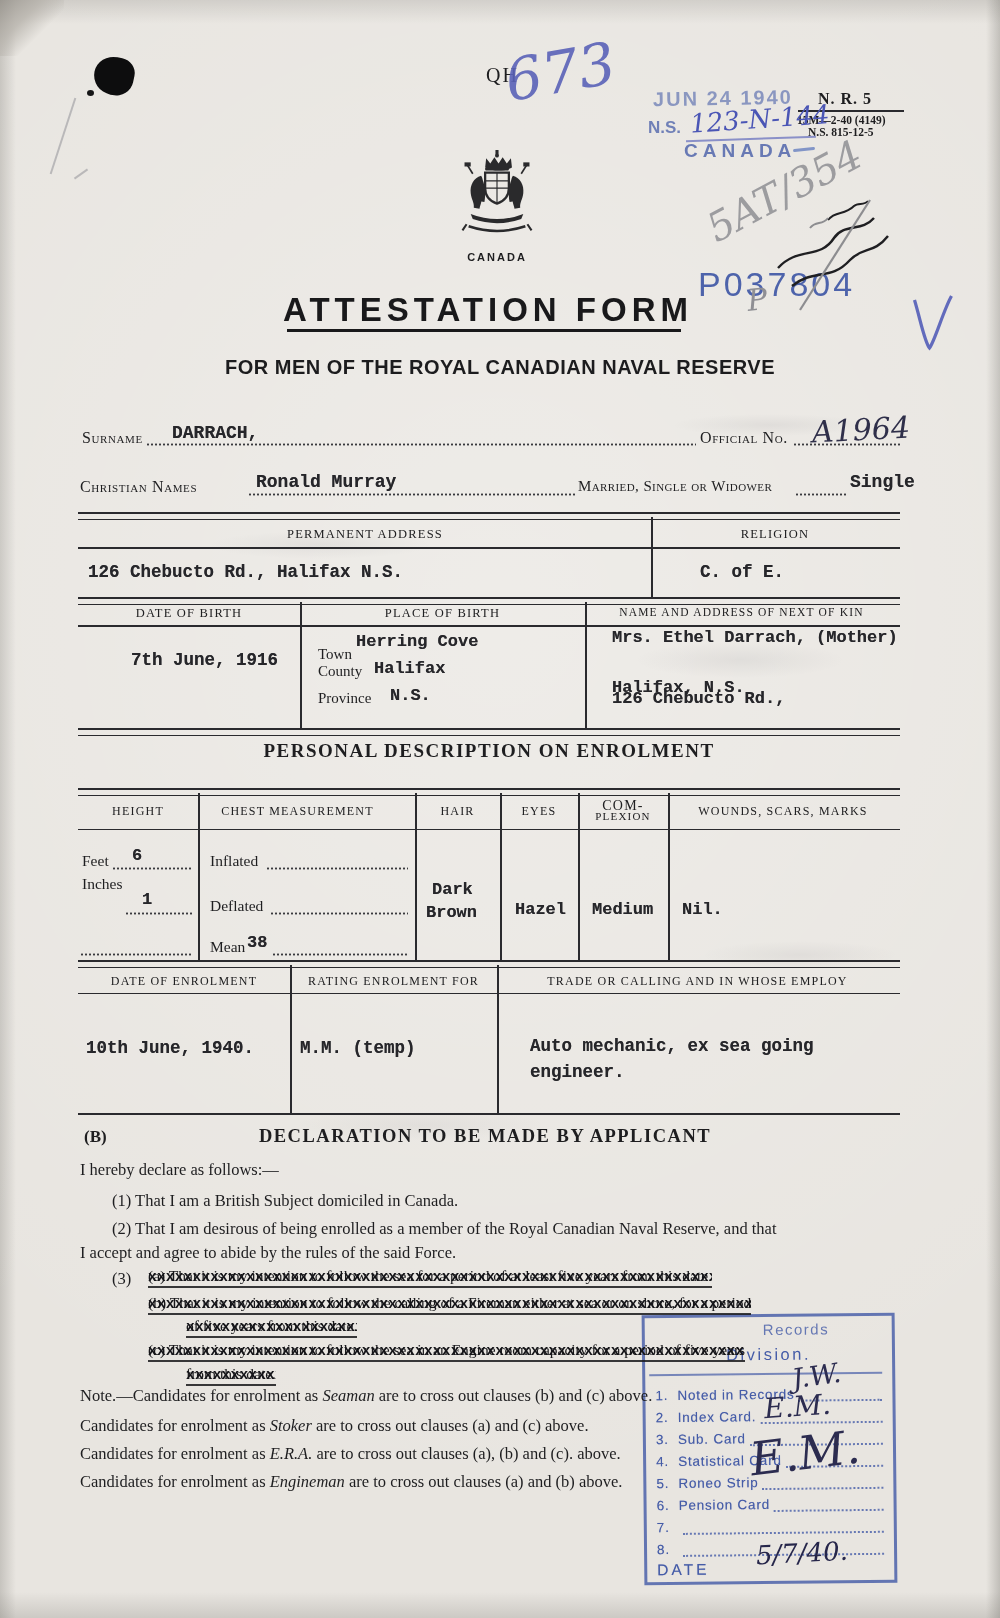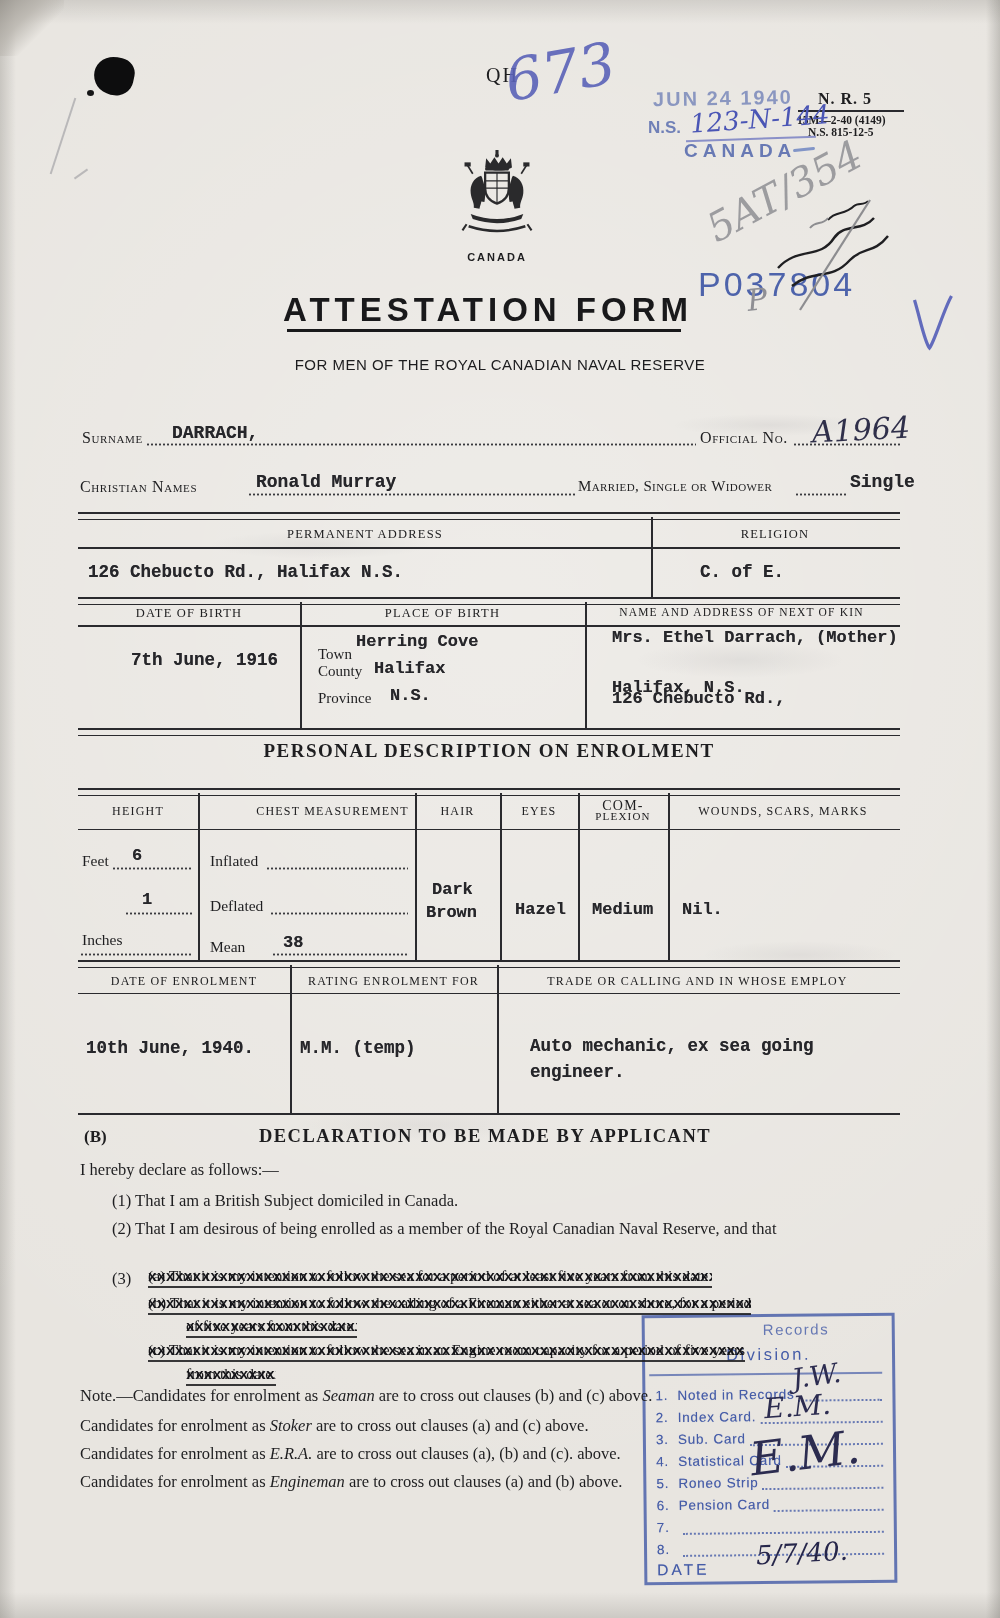--- a/index.html
+++ b/index.html
@@ -100,21 +100,21 @@
     <line x1="100" y1="2" x2="30" y2="112" stroke="#8d8d90" stroke-width="2.2"></line>
     <path d="M40,30 C46,22 52,28 58,20" stroke="#8d8d90" stroke-width="2" fill="none"></path>
   </svg>
   <span class="abs hw" style="left:747px;top:282px;font-size:30px;color:#8f8f94;transform:rotate(-6deg);">P</span>
   <svg class="abs" style="left:905px;top:292px;" width="55" height="62" viewBox="0 0 44 62">
     <path d="M4,8 C10,28 14,50 19,56 C24,50 33,18 41,4" stroke="#4a55b5" stroke-width="3.2" fill="none" opacity=".85"></path>
   </svg>
 
   <span class="abs" style="left:283px;top:291px;width:400px;text-align:center;font-family:'Liberation Sans',sans-serif;font-size:33px;font-weight:700;letter-spacing:5px;color:#19191b;">ATTESTATION FORM</span>
   <div class="abs" style="left:287px;top:329px;width:394px;height:3px;background:#19191b;"></div>
-  <span class="abs" style="left:90px;top:356px;width:820px;text-align:center;font-family:'Liberation Sans',sans-serif;font-size:15px;font-weight:400;letter-spacing:.5px;color:#1c1c1e;">FOR MEN OF THE ROYAL CANADIAN NAVAL RESERVE</span>
+  <span class="abs" style="left:90px;top:356px;width:820px;text-align:center;font-family:'Liberation Sans',sans-serif;font-size:20px;font-weight:700;letter-spacing:.5px;color:#1c1c1e;">FOR MEN OF THE ROYAL CANADIAN NAVAL RESERVE</span>
 
   <span class="abs print sc" style="left:82px;top:429px;font-size:16px;">Surname</span>
   <div class="abs dots" style="left:146px;top:442px;width:550px;"></div>
   <span class="abs typed" style="left:172px;top:423px;font-size:18px;">DARRACH,</span>
   <span class="abs print sc" style="left:700px;top:429px;font-size:16px;">Official No.</span>
   <div class="abs dots" style="left:793px;top:442px;width:108px;"></div>
   <span class="abs hw" style="left:812px;top:412px;font-size:30px;color:#2f2f4a;transform:rotate(-3deg);">A1964</span>
 
   <span class="abs print sc" style="left:80px;top:478px;font-size:16px;">Christian Names</span>
   <div class="abs dots" style="left:248px;top:492px;width:328px;"></div>
@@ -151,40 +151,40 @@
   <div class="abs dbl" style="left:78px;top:728px;width:822px;"></div>
 
   <span class="abs" style="left:78px;top:740px;width:822px;text-align:center;font-size:19px;font-weight:700;letter-spacing:1.5px;">PERSONAL DESCRIPTION ON ENROLMENT</span>
   <div class="abs dbl" style="left:78px;top:788px;width:822px;"></div>
   <div class="abs vline" style="left:198px;top:793px;height:167px;"></div>
   <div class="abs vline" style="left:415px;top:793px;height:167px;"></div>
   <div class="abs vline" style="left:500px;top:793px;height:167px;"></div>
   <div class="abs vline" style="left:578px;top:793px;height:167px;"></div>
   <div class="abs vline" style="left:668px;top:793px;height:167px;"></div>
   <span class="abs hdr" style="left:78px;top:804px;width:120px;font-size:12px;">HEIGHT</span>
-  <span class="abs hdr" style="left:198px;top:804px;width:199px;font-size:12px;margin-left:35px;">CHEST MEASUREMENT</span>
+  <span class="abs hdr" style="left:198px;top:804px;width:199px;font-size:12px;">CHEST MEASUREMENT</span>
   <span class="abs hdr" style="left:415px;top:804px;width:85px;font-size:12px;">HAIR</span>
   <span class="abs hdr" style="left:500px;top:804px;width:78px;font-size:12px;">EYES</span>
   <span class="abs hdr" style="left:578px;top:798px;width:90px;font-size:14px;">COM-</span>
   <span class="abs hdr" style="left:578px;top:810px;width:90px;font-size:11px;">PLEXION</span>
   <span class="abs hdr" style="left:668px;top:804px;width:230px;font-size:12px;">WOUNDS, SCARS, MARKS</span>
   <div class="abs rule" style="left:78px;top:829px;width:822px;height:1.2px;"></div>
   <span class="abs print" style="left:82px;top:852px;font-size:15.5px;">Feet</span>
   <div class="abs dots" style="left:112px;top:866px;width:80px;"></div>
   <span class="abs typed" style="left:132px;top:846px;font-size:17px;">6</span>
   <span class="abs print" style="left:210px;top:852px;font-size:15.5px;">Inflated</span>
   <div class="abs dots" style="left:266px;top:866px;width:142px;"></div>
-  <span class="abs print" style="left:82px;top:931px;font-size:15.5px;text-align:right;">Inches</span>
+  <span class="abs print" style="left:82px;top:875px;font-size:15.5px;text-align:right;">Inches</span>
   <div class="abs dots" style="left:125px;top:911px;width:67px;"></div>
   <span class="abs typed" style="left:142px;top:890px;font-size:17px;">1</span>
   <span class="abs print" style="left:210px;top:897px;font-size:15.5px;">Deflated</span>
   <div class="abs dots" style="left:270px;top:911px;width:138px;"></div>
   <div class="abs dots" style="left:80px;top:952px;width:112px;"></div>
   <span class="abs print" style="left:210px;top:938px;font-size:15.5px;">Mean</span>
-  <span class="abs typed" style="left:247px;top:933px;font-size:17px;margin-left:36px;">38</span>
+  <span class="abs typed" style="left:247px;top:933px;font-size:17px;">38</span>
   <div class="abs dots" style="left:272px;top:952px;width:136px;"></div>
   <span class="abs typed" style="left:432px;top:880px;font-size:17px;">Dark</span>
   <span class="abs typed" style="left:426px;top:903px;font-size:17px;">Brown</span>
   <span class="abs typed" style="left:515px;top:900px;font-size:17px;">Hazel</span>
   <span class="abs typed" style="left:592px;top:900px;font-size:17px;">Medium</span>
   <span class="abs typed" style="left:682px;top:900px;font-size:17px;">Nil.</span>
   <div class="abs dbl" style="left:78px;top:960px;width:822px;"></div>
 
   <div class="abs vline" style="left:290px;top:965px;height:148px;"></div>
   <div class="abs vline" style="left:497px;top:965px;height:148px;"></div>
@@ -196,20 +196,21 @@
   <span class="abs typed" style="left:300px;top:1038px;font-size:17.5px;">M.M. (temp)</span>
   <span class="abs typed" style="left:530px;top:1036px;font-size:17.5px;">Auto mechanic, ex sea going</span>
   <span class="abs typed" style="left:530px;top:1062px;font-size:17.5px;">engineer.</span>
   <div class="abs rule" style="left:78px;top:1113px;width:822px;height:2.2px;"></div>
 
   <span class="abs print" style="left:84px;top:1127px;font-size:17px;font-weight:700;">(B)</span>
   <span class="abs" style="left:135px;top:1126px;width:700px;text-align:center;font-size:18.5px;font-weight:700;letter-spacing:1.5px;">DECLARATION TO BE MADE BY APPLICANT</span>
   <span class="abs print clause" style="left:80px;top:1160px;">I hereby declare as follows:—</span>
   <span class="abs print clause" style="left:112px;top:1191px;">(1) That I am a British Subject domiciled in Canada.</span>
   <span class="abs print clause" style="left:112px;top:1219px;">(2) That I am desirous of being enrolled as a member of the Royal Canadian Naval Reserve, and that</span>
+  <span class="abs print clause" style="left:80px;top:1243px;">I accept and agree to abide by the rules of the said Force.</span>
   <span class="abs print clause" style="left:112px;top:1269px;">(3)</span>
   <span class="abs xout z3" style="left:148px;top:1267px;">(a) That it is my intention to follow the sea for a period of at least five years from this date.</span>
   <span class="abs xout z3" style="left:148px;top:1294px;">(b) That it is my intention to follow the calling of a Fireman either at sea or on shore, for a period</span>
   <span class="abs xout z3" style="left:186px;top:1317px;">of five years from this date.</span>
   <span class="abs xout z3" style="left:148px;top:1341px;">(c) That it is my intention to follow the sea in an Engine room capacity for a period of five years</span>
   <span class="abs xout z3" style="left:186px;top:1365px;">from this date.</span>
 
   <span class="abs print clause z3" style="left:80px;top:1386px;">
     <span>Note.—Candidates for enrolment as </span><i>Seaman</i><span> are to cross out clauses (b) and (c) above.</span>
   </span>

